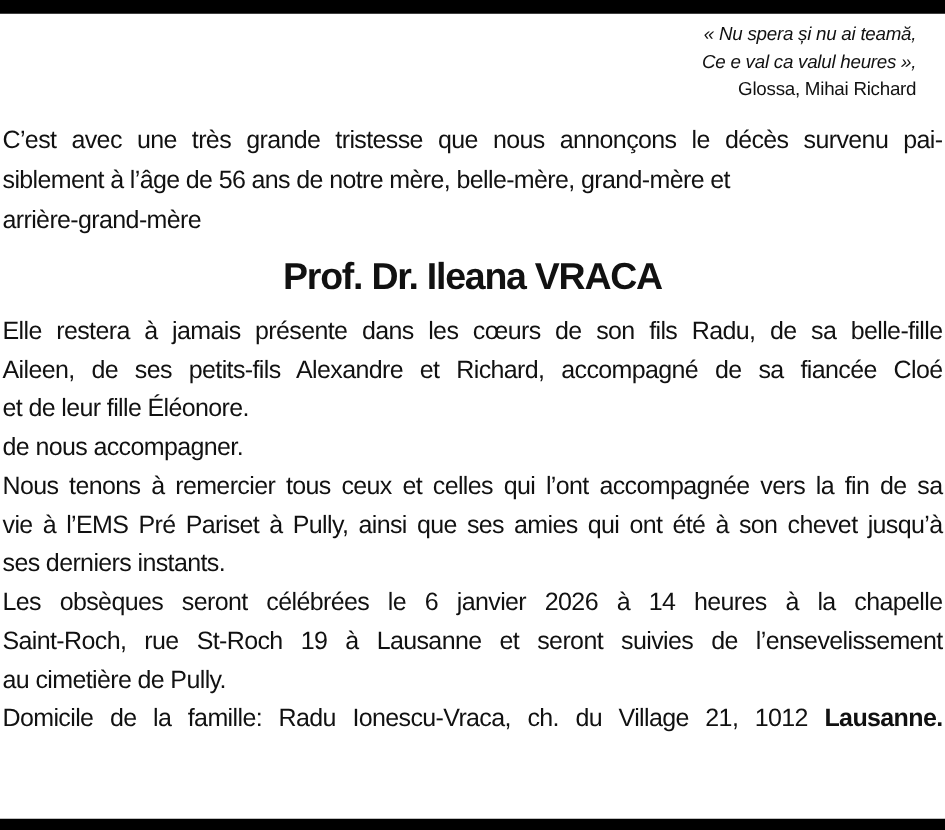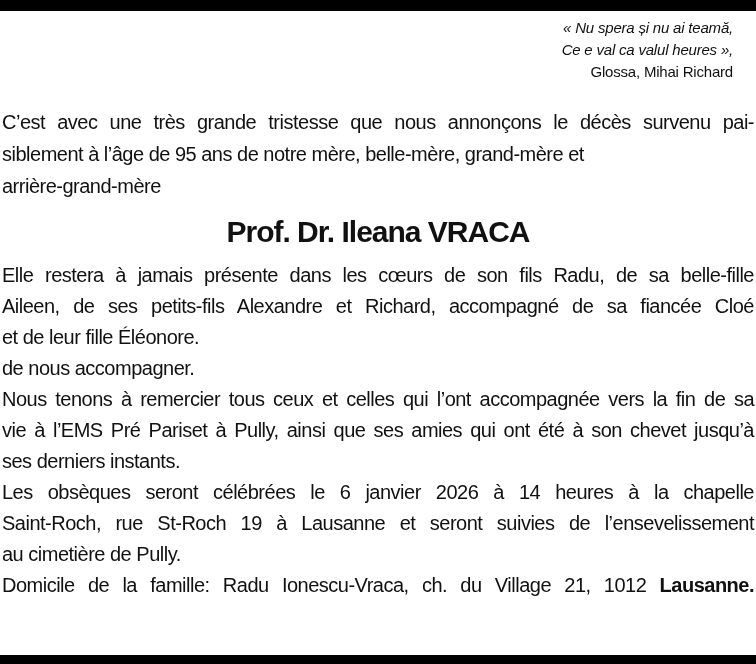--- a/index.html
+++ b/index.html
@@ -27,21 +27,21 @@
     font-size: 15px;
     line-height: 22px;
     letter-spacing: -0.2px;
     padding-left: 36px;
   }
   .epigraph .ital { font-style: italic; }
 
   .textcol { padding: 0 2px; }
 
   .intro {
-    margin-top: 23px;
+    margin-top: 13px;
     font-size: 20px;
     line-height: 32px;
     letter-spacing: -0.5px;
   }
   .bodytext {
     font-size: 20px;
     line-height: 31px;
     letter-spacing: -0.5px;
   }
   .line { white-space: nowrap; }
@@ -72,21 +72,21 @@
   <div class="epigraph">
     <div class="ital">« Nu spera și nu ai teamă,</div>
     <div class="ital">Ce e val ca valul heures »,</div>
     <div>Glossa, Mihai Richard</div>
   </div>
 
   <div class="textcol">
 
     <p class="intro">
       <span class="line fill" style="display:block">C’est avec une très grande tristesse que nous annonçons le décès survenu pai-</span>
-      <span class="line" style="display:block">siblement à l’âge de 95 ans de notre mère, belle-mère, grand-mère et</span>
+      <span class="line" style="display:block">siblement à l’âge de 56 ans de notre mère, belle-mère, grand-mère et</span>
       <span class="line" style="display:block">arrière-grand-mère</span>
     </p>
 
     <h1 class="name-heading">Prof. Dr. Ileana VRACA</h1>
 
     <div class="bodytext">
 
 
       <p>
         <span class="line fill" style="display:block">Elle restera à jamais présente dans les cœurs de son fils Radu, de sa belle-fille</span>

